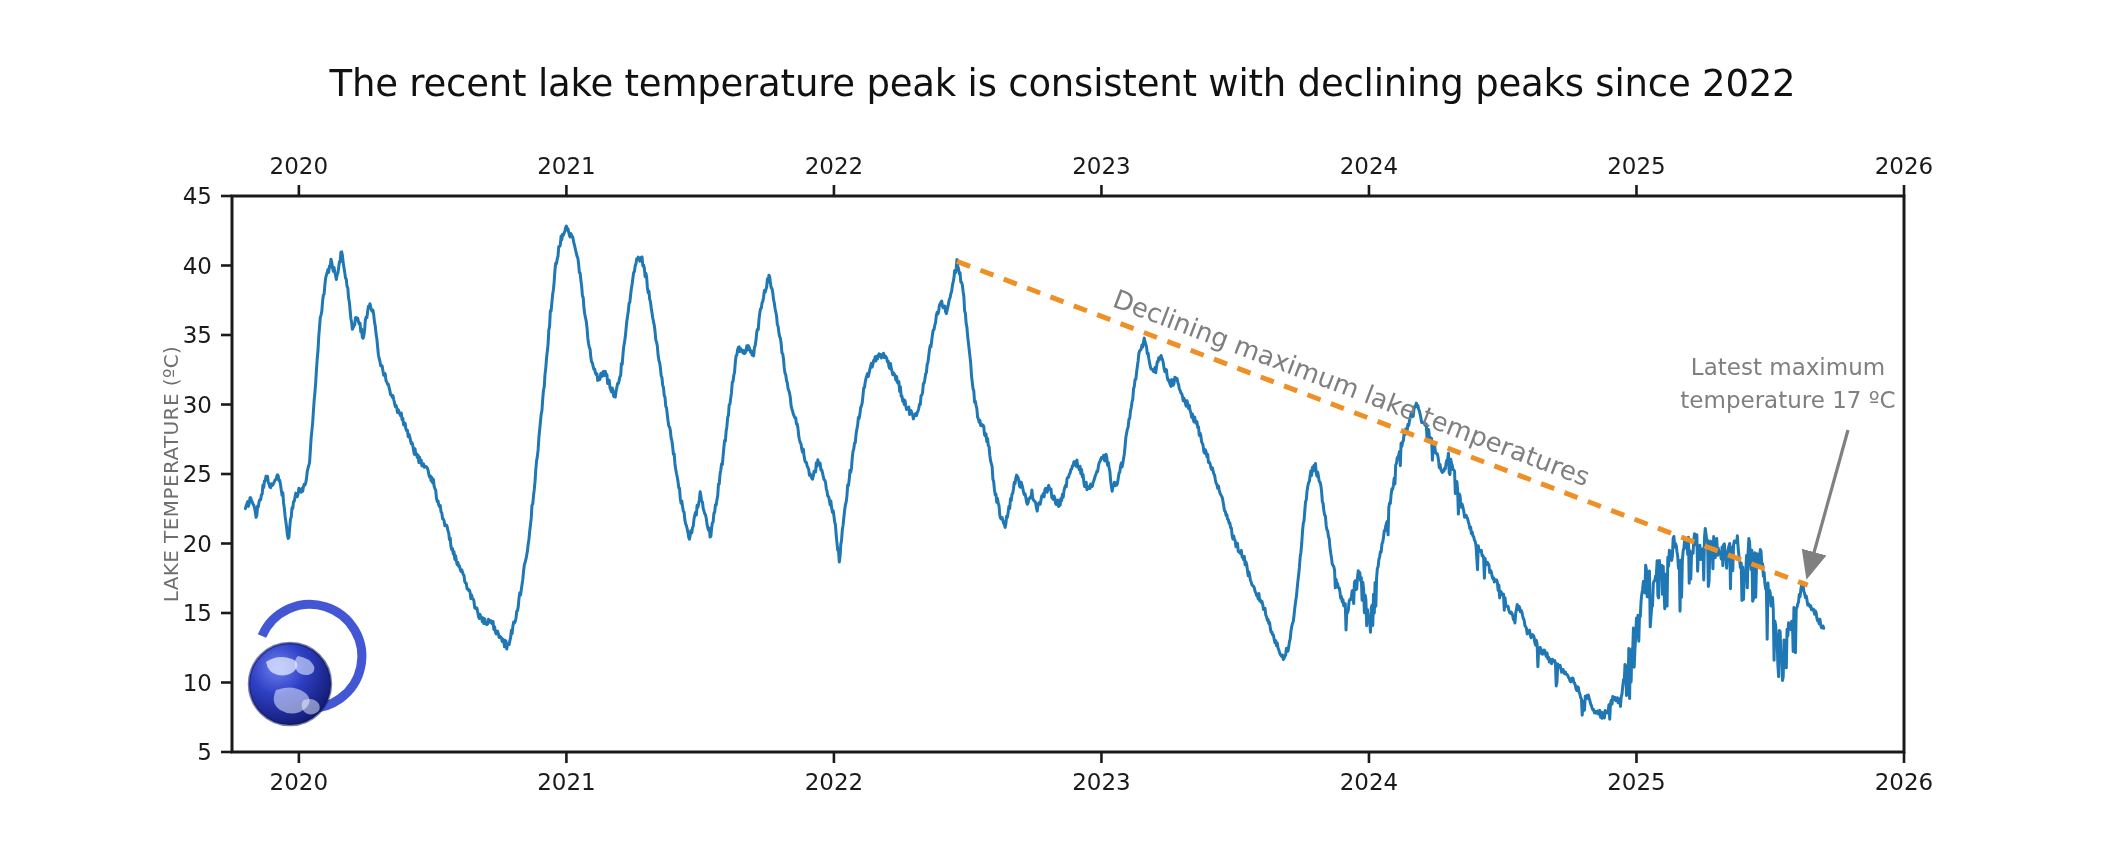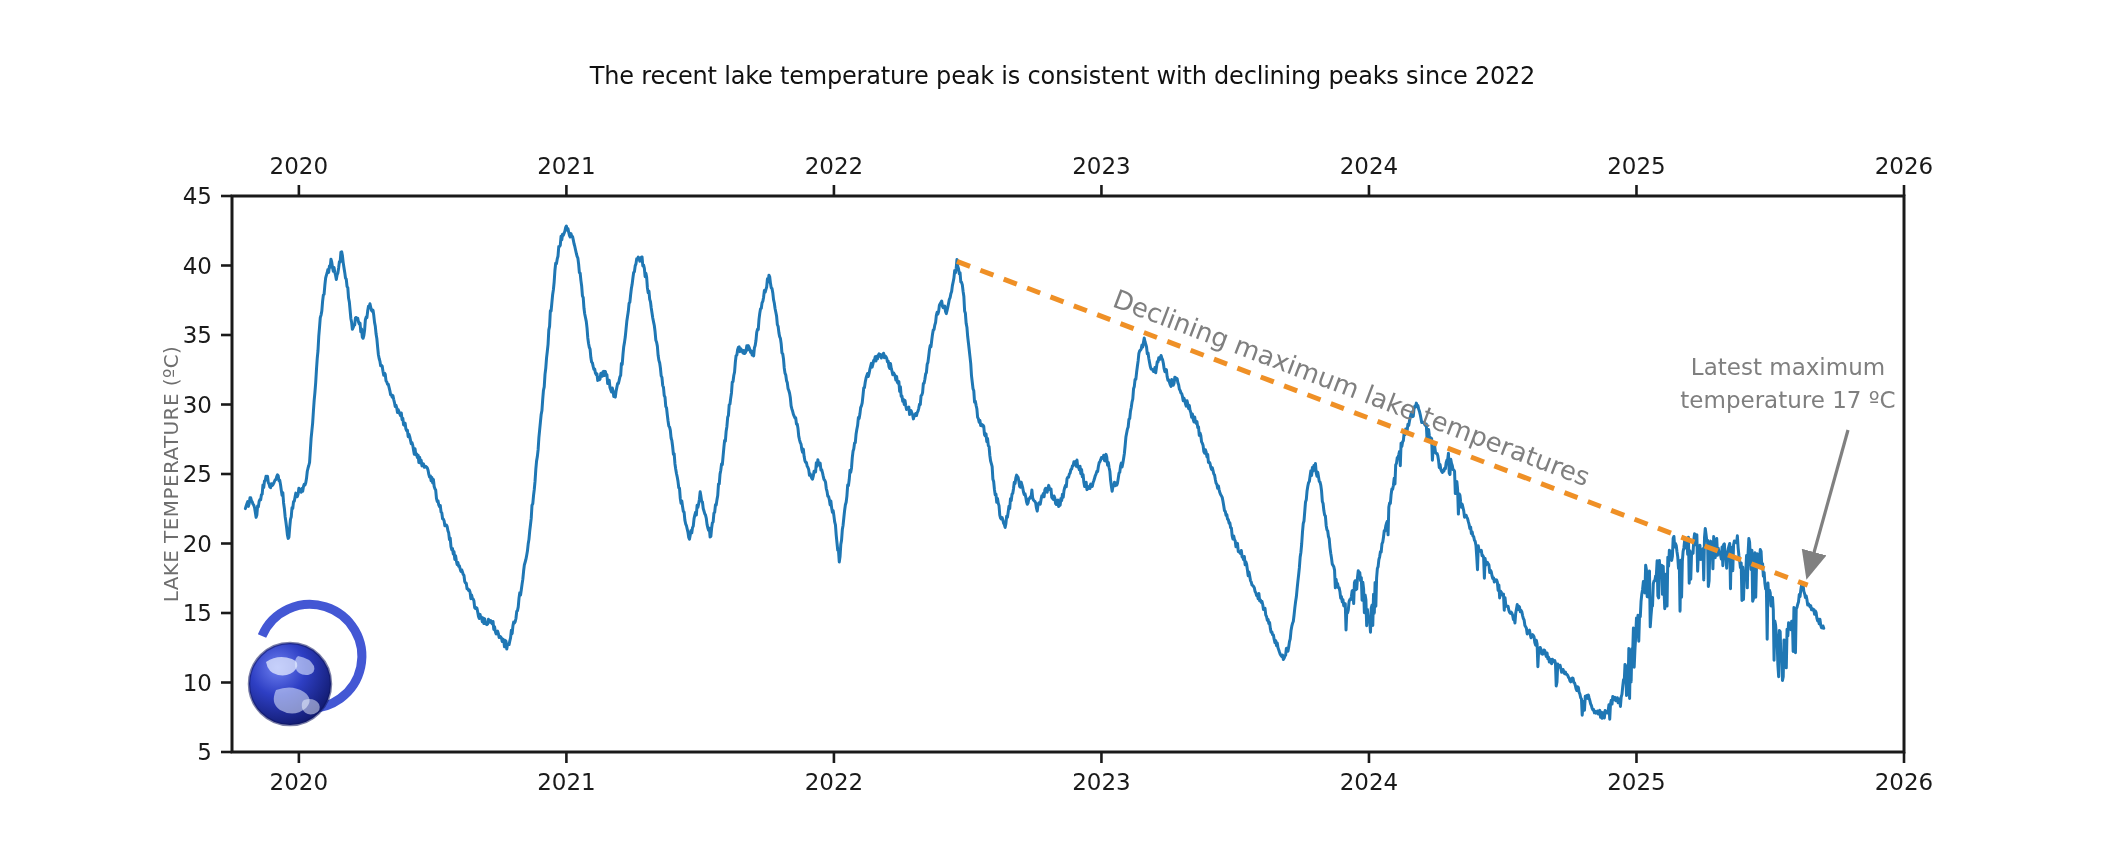--- a/index.html
+++ b/index.html
@@ -18,21 +18,21 @@
     width: 2125px;
     height: 858px;
     background: #ffffff;
   }
   #chart-title {
     position: absolute;
     left: 0;
     top: 62px;
     width: 2125px;
     text-align: center;
-    font-size: 24px;
+    font-size: 37px;
     font-weight: 400;
     color: #111111;
     letter-spacing: -0.2px;
     white-space: nowrap;
   }
   #plot-svg {
     position: absolute;
     left: 0;
     top: 0;
   }

